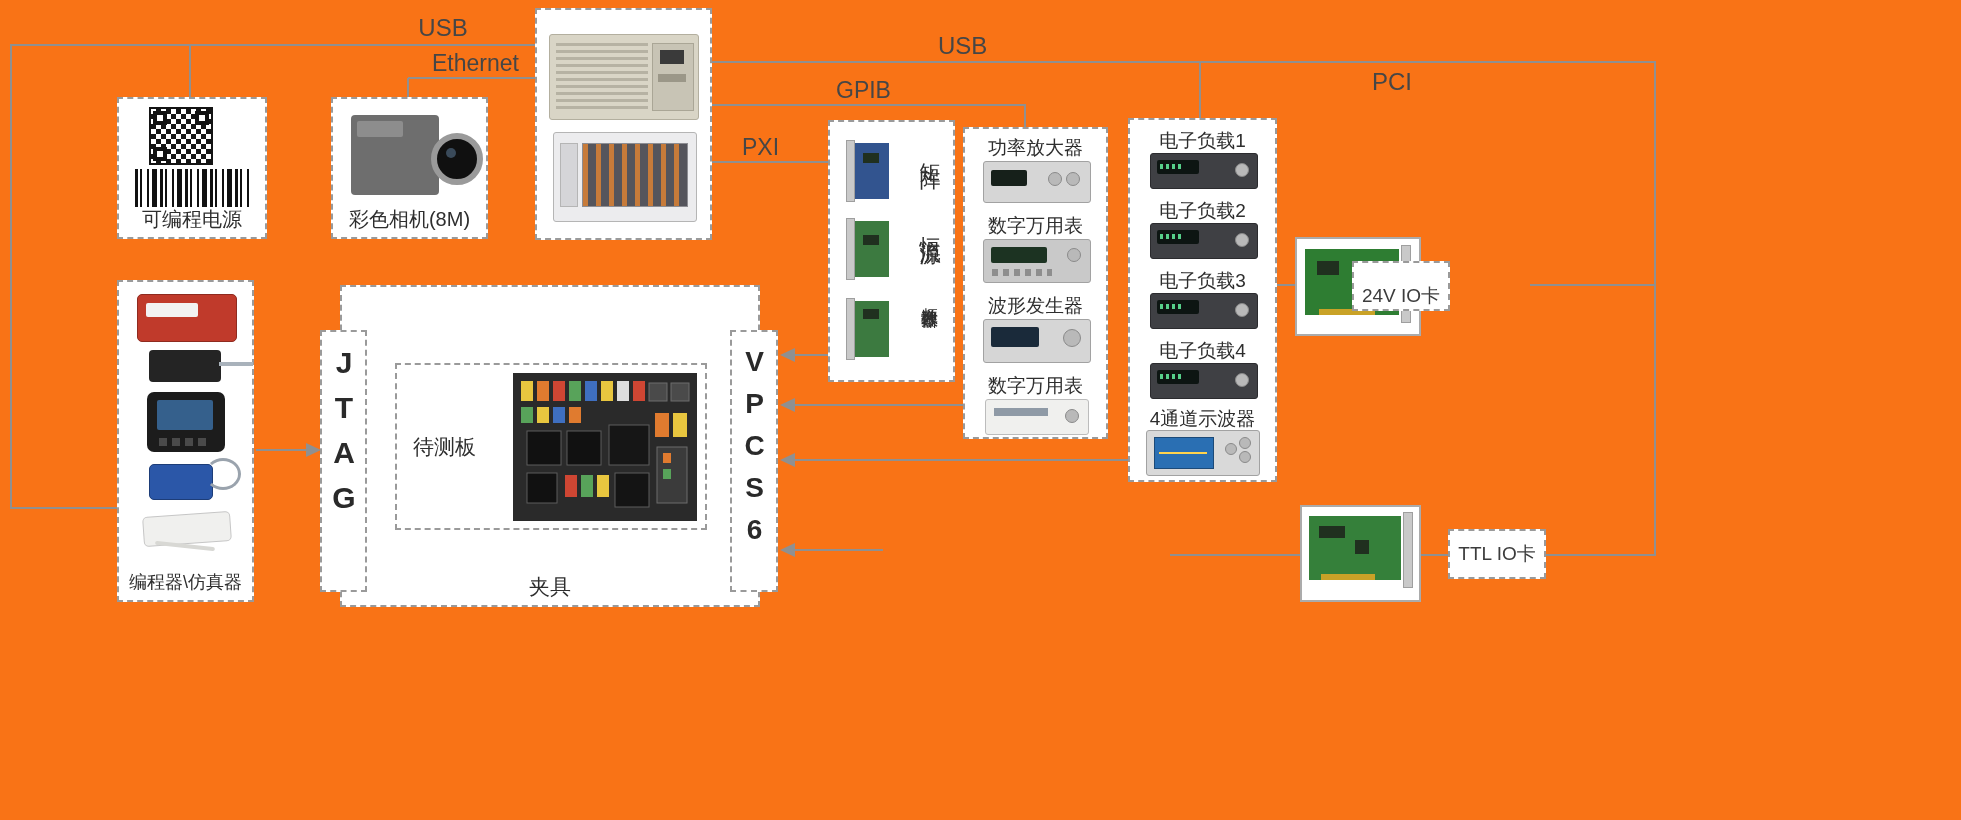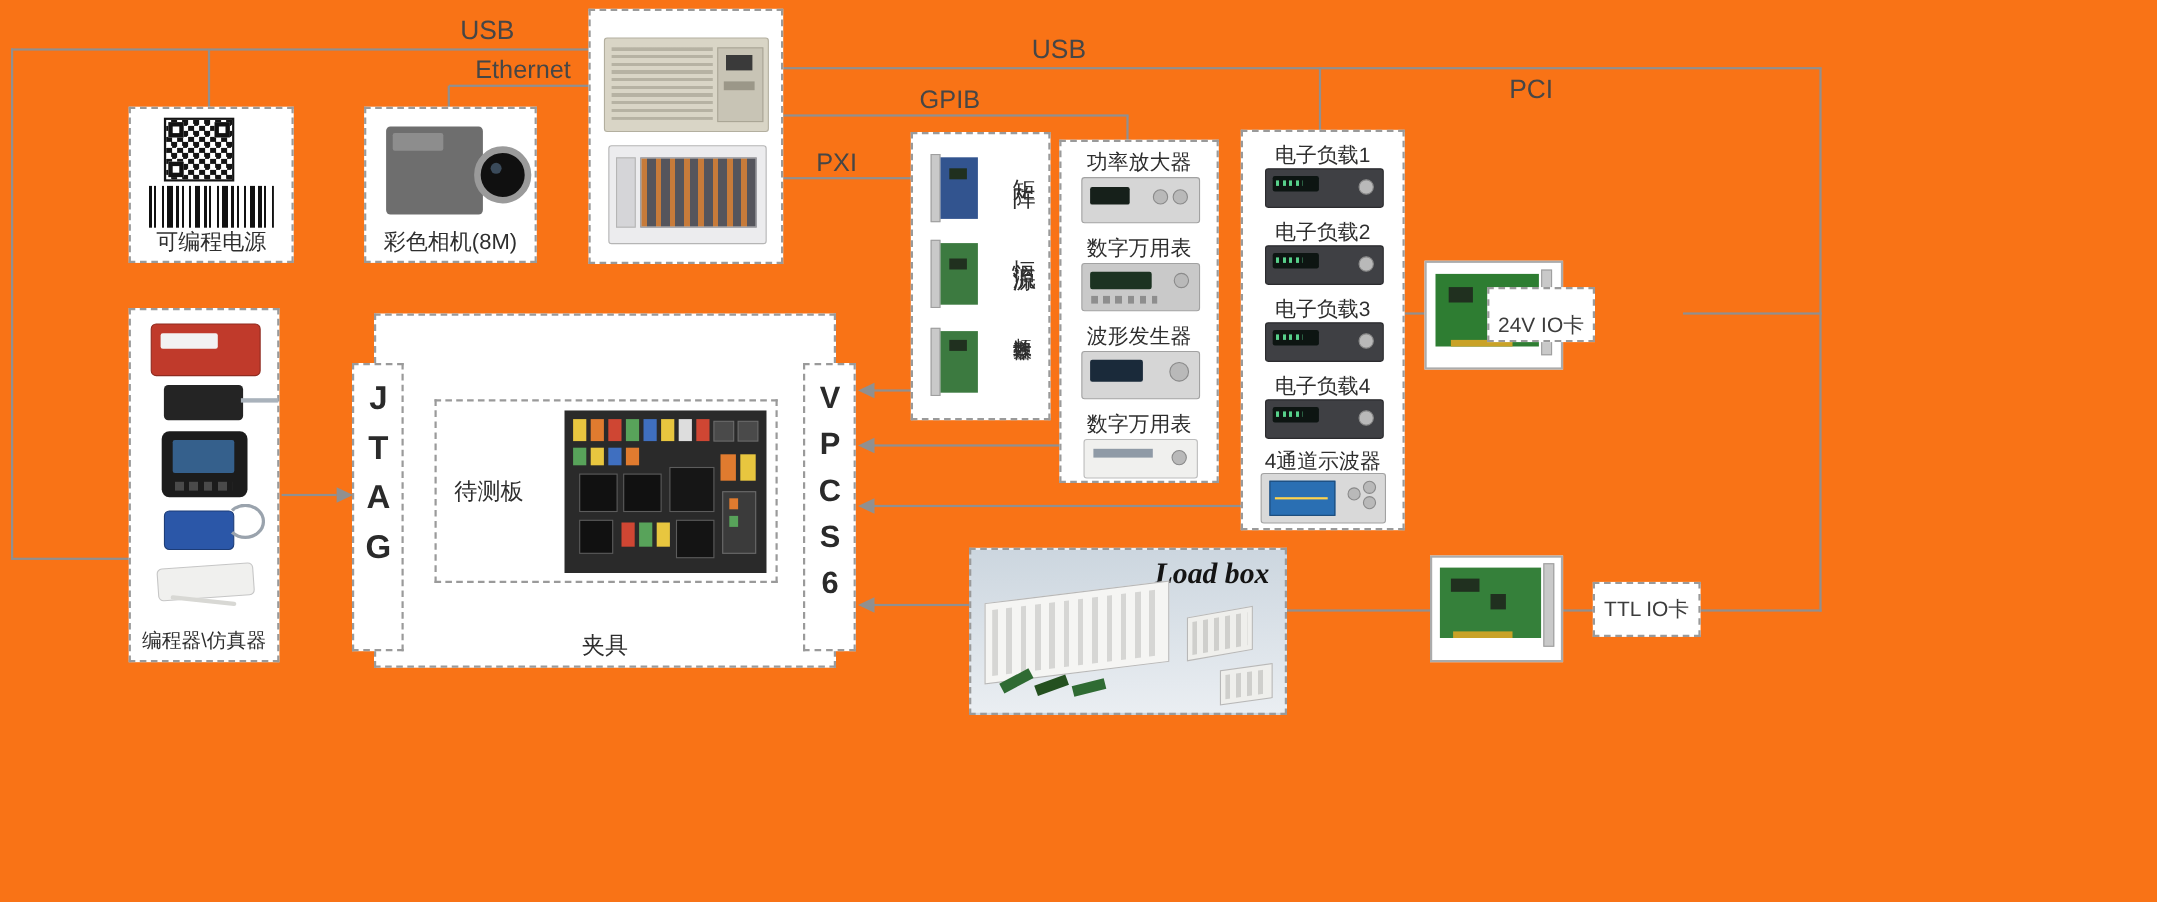--- a/index.html
+++ b/index.html
@@ -271,29 +271,14 @@
   </div>
 
   <div class="dash" style="left:320px;top:330px;width:47px;height:262px;">
     <div class="vtext bigv">JTAG</div>
   </div>
 
   <div class="dash" style="left:730px;top:330px;width:48px;height:262px;">
     <div class="vtext bigv" style="font-size:28px;letter-spacing:11px;">VPCS6</div>
   </div>
 
-  <div class="dash" style="left:881px;top:498px;width:289px;height:152px;background:linear-gradient(180deg,#ccd6df,#eaeef2);">
-    <div class="abs" style="right:14px;top:6px;font-family:'Liberation Serif','DejaVu Serif',serif;font-style:italic;font-weight:bold;font-size:27px;color:#141414;">Load box</div>
-    <div class="abs" style="left:12px;top:38px;width:166px;height:72px;background:#f5f5f3;border:1px solid #b8b8b8;transform:skewY(-7deg);">
-      <div class="abs" style="left:6px;top:6px;right:6px;bottom:6px;background:repeating-linear-gradient(90deg,#d6d6d4 0 5px,#f5f5f3 5px 13px);"></div>
-    </div>
-    <div class="abs" style="left:26px;top:114px;width:30px;height:10px;background:#2f6b33;transform:rotate(-28deg);"></div>
-    <div class="abs" style="left:58px;top:118px;width:30px;height:10px;background:#24501f;transform:rotate(-20deg);"></div>
-    <div class="abs" style="left:92px;top:120px;width:30px;height:10px;background:#2f6b33;transform:rotate(-14deg);"></div>
-    <div class="abs" style="left:196px;top:56px;width:58px;height:38px;background:#efefec;border:1px solid #b8b8b8;transform:skewY(-10deg);">
-      <div class="abs" style="left:4px;top:4px;right:4px;bottom:4px;background:repeating-linear-gradient(90deg,#cfcfcc 0 4px,#efefec 4px 10px);"></div>
-    </div>
-    <div class="abs" style="left:226px;top:106px;width:46px;height:30px;background:#efefec;border:1px solid #b8b8b8;transform:skewY(-8deg);">
-      <div class="abs" style="left:4px;top:4px;right:4px;bottom:4px;background:repeating-linear-gradient(90deg,#cfcfcc 0 4px,#efefec 4px 10px);"></div>
-    </div>
-  </div>
 
 </div>
 
 </body></html>

